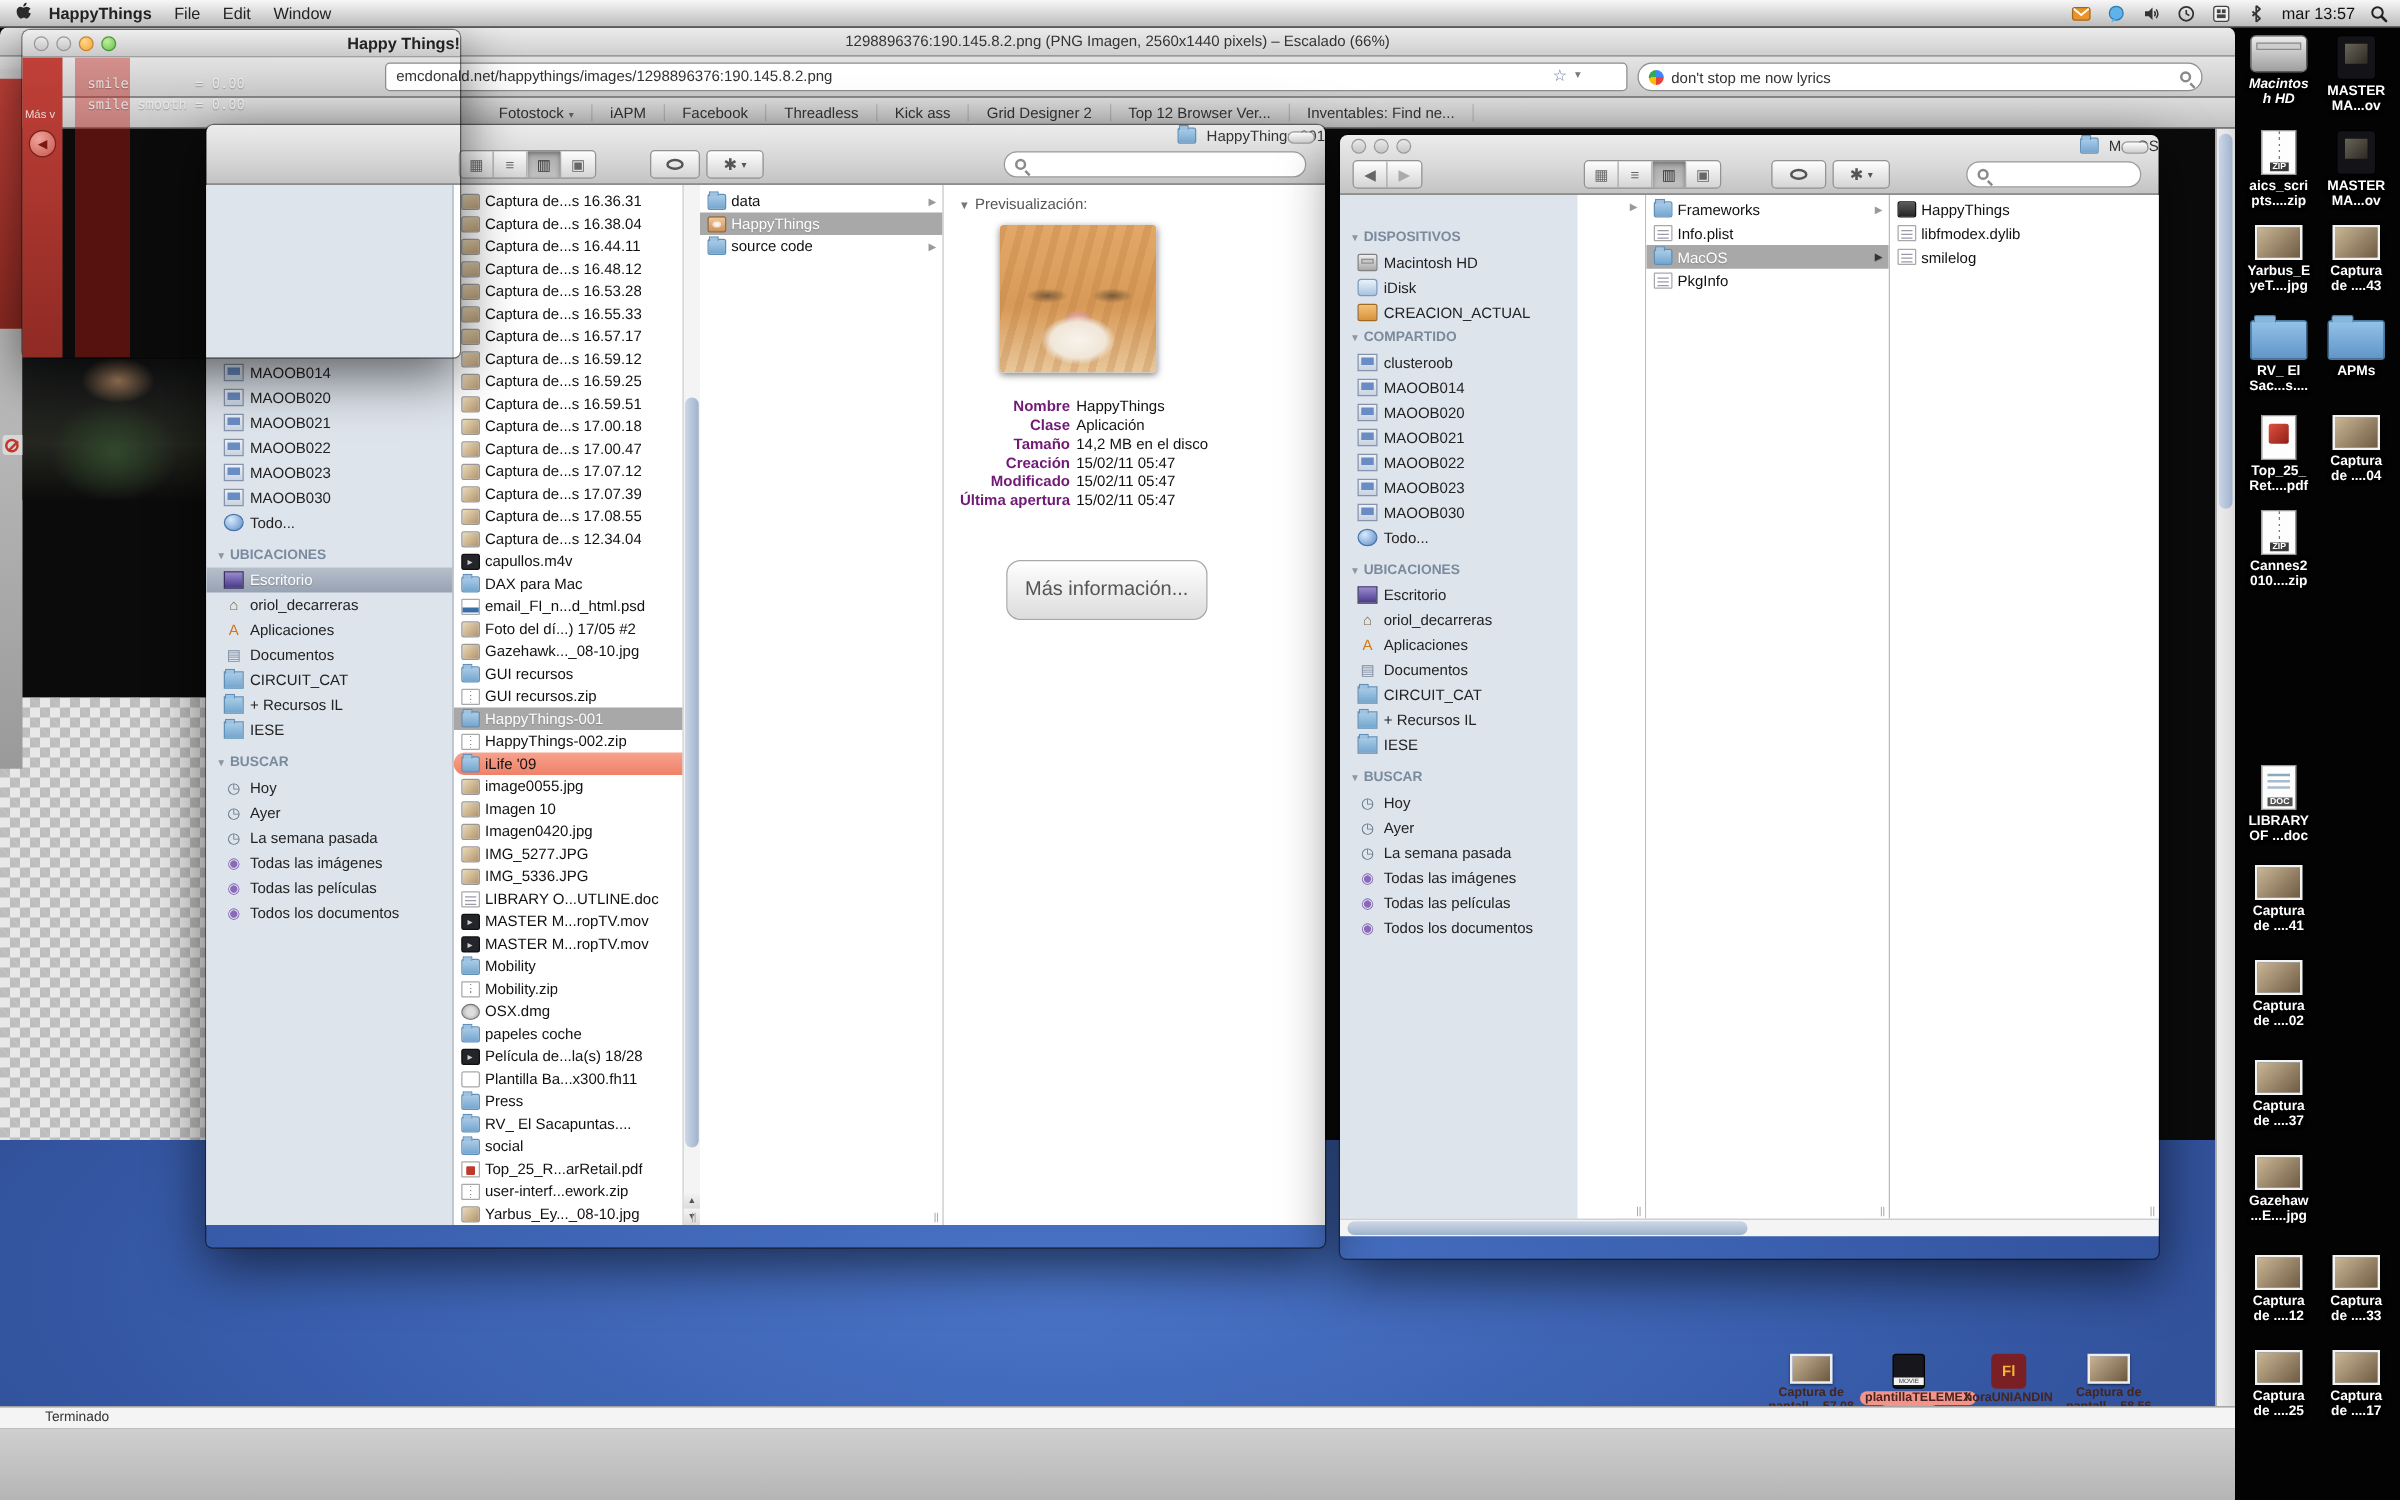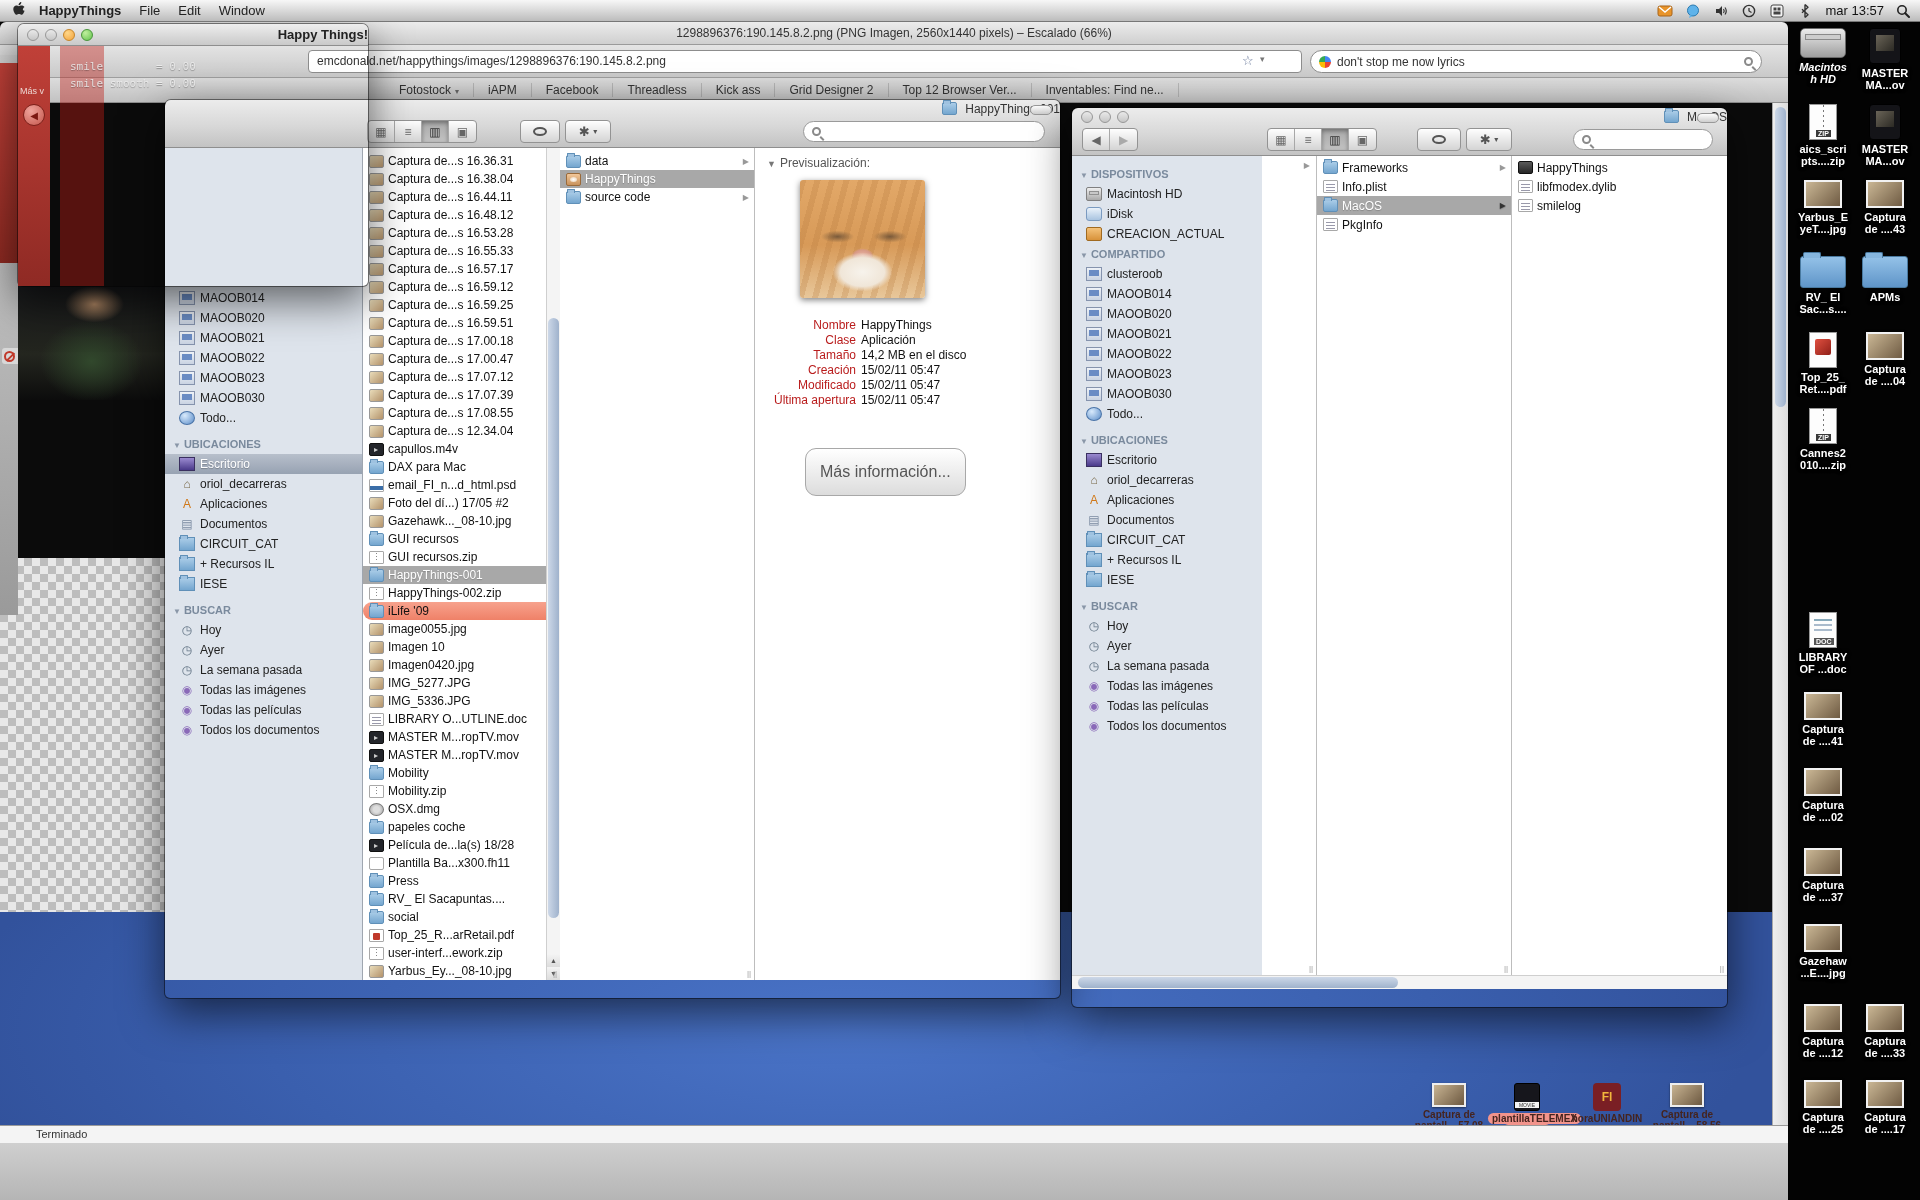--- a/index.html
+++ b/index.html
@@ -89,21 +89,21 @@
   .pv-h{font-size:12px;color:#555;padding:8px 0 0 12px}
   .pv-h .tri{font-size:9px;color:#777;margin-right:4px}
   .cat{position:absolute;left:45px;top:32px;width:125px;height:118px;border-radius:3px;box-shadow:0 2px 6px rgba(0,0,0,.5);background:
     radial-gradient(40px 26px at 50% 78%,#f7f3ec 0%,#f0e6d8 55%,rgba(240,230,216,0) 75%),
     radial-gradient(14px 9px at 50% 64%,#e8b6a6 0%,#d89a86 60%,rgba(216,154,134,0) 80%),
     radial-gradient(22px 8px at 30% 48%,#7a5a3a 0%,rgba(122,90,58,0) 75%),
     radial-gradient(22px 8px at 72% 48%,#7a5a3a 0%,rgba(122,90,58,0) 75%),
     repeating-linear-gradient(105deg,rgba(180,120,60,.25) 0 6px,rgba(0,0,0,0) 6px 14px),
     linear-gradient(180deg,#e2a868,#d89a58 55%,#e8c79a)}
   .pv-row{display:flex;font-size:12px;line-height:15px}
-  .pv-l{width:96px;text-align:right;font-weight:normal;color:#b91c1c;padding-right:5px;flex:none}
+  .pv-l{width:96px;text-align:right;font-weight:bold;color:#701a75;padding-right:5px;flex:none}
   .pv-v{width:130px;color:#111}
   .morebtn{position:absolute;left:50px;top:300px;padding:14px 14px;font-size:16px;color:#555;border:1px solid #a8a8a8;border-radius:11px;background:linear-gradient(#fff,#dcdcdc)}
 
   
   #browser{left:0;top:22px;width:1788px;height:1178px;border-radius:6px 6px 0 0;box-shadow:0 0 0 1px rgba(0,0,0,.5)}
   .b-title{height:23px;background:linear-gradient(#ececec,#cfcfcf);border-bottom:1px solid #9a9a9a;text-align:center;font-size:12px;color:#333;line-height:23px;border-radius:6px 6px 0 0}
   .b-url{height:33px;background:linear-gradient(#e4e4e4,#c9c9c9);border-bottom:1px solid #9e9e9e;position:relative}
   .urlfield{position:absolute;left:308px;top:5px;width:994px;height:23px;background:#fff;border:1px solid #8d8d8d;border-radius:4px;font-size:12px;color:#333;line-height:21px;padding:0 22px 0 8px;white-space:nowrap;overflow:hidden}
   .urlstar{position:absolute;left:1242px;top:8px;font-size:13px;color:#6a7a9c}
   .urlcaret{position:absolute;left:1260px;top:9px;font-size:9px;color:#777}
@@ -654,21 +654,21 @@
         <div class="tb-btn" style="left:345px;width:44px">
           <span style="display:inline-block;width:14px;height:9px;border:2px solid #555;border-radius:50%"></span>
         </div>
         <div class="tb-btn" style="left:394px;width:46px">✱&nbsp;<span style="font-size:8px">▾</span></div>
         <div class="searchbox" style="left:501px;width:140px">
             <span class="mag"></span>
           </div>
       </div>
     </div>
     <div class="fbody" style="bottom:32px">
-      <div class="sidebar" style="width:225px;padding-top:2px" id="f2-sidebar">
+      <div class="sidebar" style="width:225px;padding-top:18px" id="f2-sidebar">
           <div class="sb-h" style="margin-top: 6px;"><span class="tri">▼</span>DISPOSITIVOS</div>
           <div class="sb-row">
             <span class="sb-ic t-hd"></span>
             <span>Macintosh HD</span>
           </div>
           <div class="sb-row">
             <span class="sb-ic t-idisk"></span>
             <span>iDisk</span>
           </div>
           <div class="sb-row">

